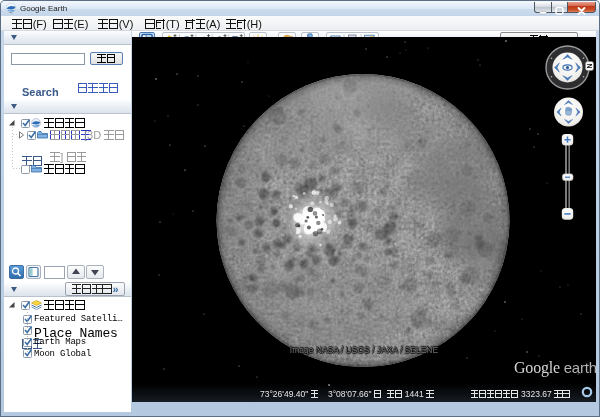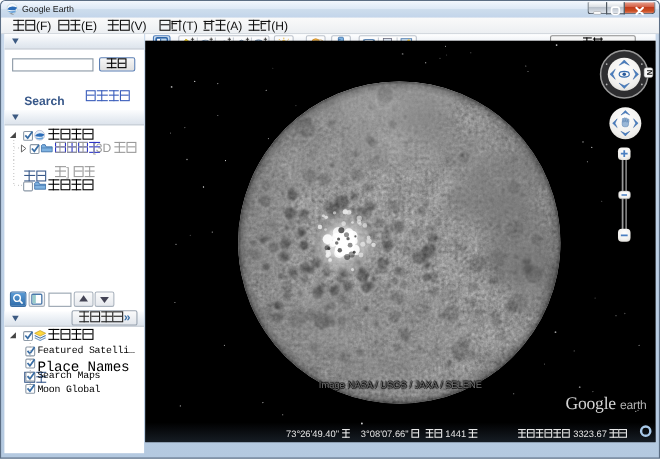--- a/index.html
+++ b/index.html
@@ -75,21 +75,21 @@
 .chk{position:absolute;width:9px;height:9px;}
 .gray{color:#9a9a9a;}
 .blue{color:#2d35c8;}
 .srow-btn{position:absolute;height:14px;border:1px solid #a9b2bd;border-radius:2px;
   background:linear-gradient(#fbfbfb,#e6e9ee);}
 #map{position:absolute;left:132px;top:37px;width:464px;height:365px;
   background:#000;overflow:hidden;}
 #gelogo{position:absolute;left:382px;top:322px;color:#d4d4d4;white-space:nowrap;
   font-family:"Liberation Serif",serif;font-size:16px;letter-spacing:-0.2px;}
 #gelogo b{font-family:"Liberation Sans",sans-serif;font-weight:normal;
-  font-size:11px;color:#b2b2b2;letter-spacing:-0.2px;}
+  font-size:15px;color:#b2b2b2;letter-spacing:-0.2px;}
 #statusbar{position:absolute;left:0;top:347px;width:464px;height:18px;
   background:linear-gradient(rgba(30,40,50,0.0),rgba(40,52,66,0.55));
   color:#e6e6e6;font-size:8.5px;}
 #statusbar .t{position:absolute;top:5px;white-space:nowrap;}
 #attr{position:absolute;left:0;top:308px;width:464px;text-align:center;
   color:#6e6e6e;font-size:8.5px;letter-spacing:0px;
   text-shadow:0 1px 1px #000,0 -1px 1px #000, 1px 0 1px #000;}
 </style>
 </head>
 <body>
@@ -294,21 +294,21 @@
     <div class="trow mono" style="left:30px;top:283px;font-size:9px;letter-spacing:-0.2px">Featured Satelli…</div>
     <span class="cb" style="left:19px;top:295px"></span>
       <svg class="chk" style="position:absolute;left:19px;top:294px" width="11" height="11">
         <path d="M2 5 L4.2 7.5 L8.5 1.5" fill="none" stroke="#3a6ea5" stroke-width="1.6"></path>
       </svg>
     <div class="trow mono" style="left:30px;top:294.5px;font-size:13px;letter-spacing:-0.2px">Place Names</div>
     <span class="cb" style="left:19px;top:307px"></span>
       <svg class="chk" style="position:absolute;left:19px;top:306px" width="11" height="11">
         <path d="M2 5 L4.2 7.5 L8.5 1.5" fill="none" stroke="#3a6ea5" stroke-width="1.6"></path>
       </svg>
-    <div class="trow mono" style="left:30px;top:306px;font-size:9px;letter-spacing:-0.2px">Search Maps</div>
+    <div class="trow mono" style="left:30px;top:306px;font-size:9px;letter-spacing:-0.2px">Earth Maps</div>
     <span class="cb" style="left:19px;top:318px"></span>
       <svg class="chk" style="position:absolute;left:19px;top:317px" width="11" height="11">
         <path d="M2 5 L4.2 7.5 L8.5 1.5" fill="none" stroke="#3a6ea5" stroke-width="1.6"></path>
       </svg>
     <div class="trow mono" style="left:30px;top:317.5px;font-size:9px;letter-spacing:-0.2px">Moon Global</div>
     <div style="position:absolute;left:23px;top:278px;width:1px;height:44px;background:repeating-linear-gradient(#bbb 0 1px,transparent 1px 3px)"></div>
   </div>
 
   <div id="map">
     <svg width="464" height="365" viewBox="0 0 464 365">

